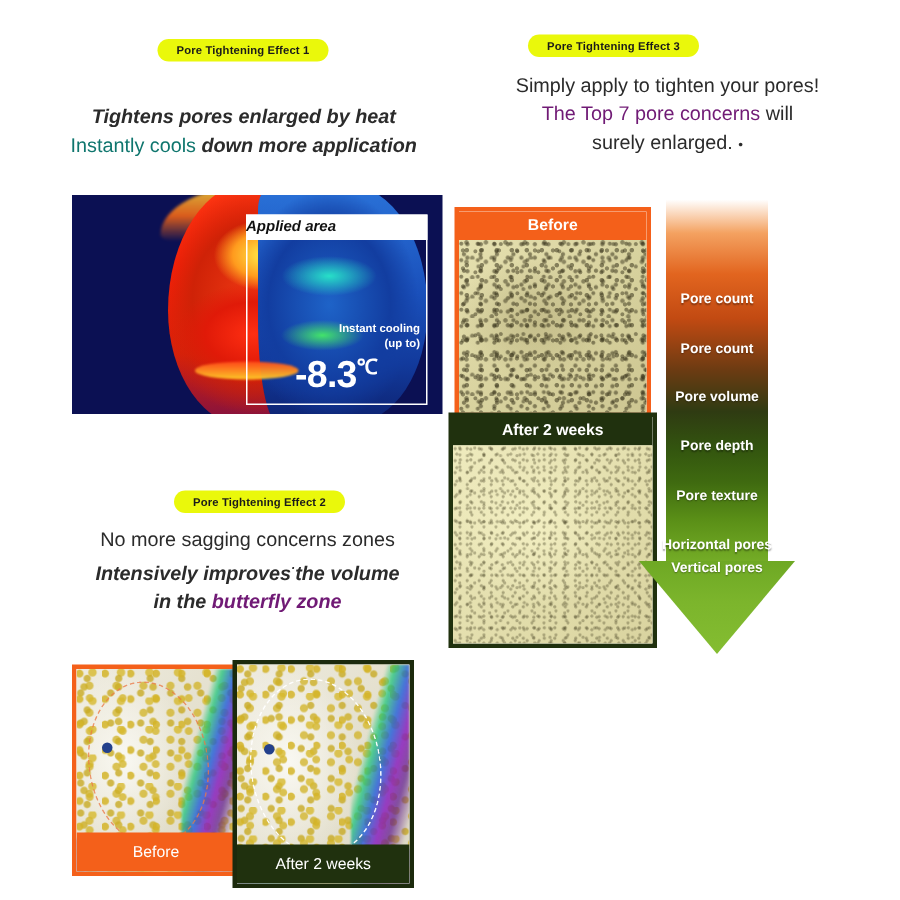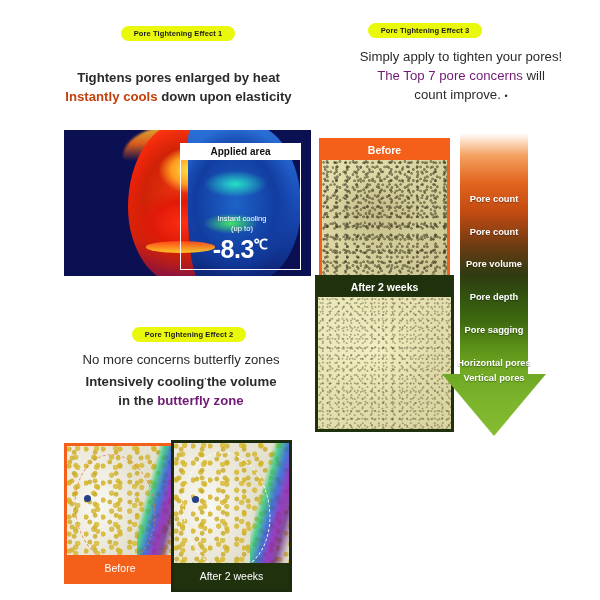--- a/index.html
+++ b/index.html
@@ -4,21 +4,21 @@
 <style>
   html,body{margin:0;padding:0;}
   body{
     width:600px;height:600px;
     background:#ffffff;
     font-family:"Liberation Sans", sans-serif;
     position:relative;
     overflow:hidden;
     -webkit-font-smoothing:antialiased;
   }
-  .stage{position:absolute;inset:0;margin-left:16px;}
+  .stage{position:absolute;inset:0;}
 
   
   .badge{
     position:absolute;
     background:#eaf80b;
     border-radius:999px;
     color:#1a1a1a;
     font-weight:bold;
     font-size:7.5px;
     letter-spacing:.1px;
@@ -31,22 +31,22 @@
   
   .headline{
     position:absolute;
     text-align:center;
     color:#2b2b2b;
     font-size:13.2px;
     line-height:19px;
     white-space:nowrap;
   }
   .headline .ln{display:block;}
-  .b{font-weight:bold;}
-  .green{color:#c2410c;font-weight:bold;}
+  .b{font-weight:bold;font-style:italic;}
+  .green{color:#0f766e;font-weight:normal;}
   .red{color:#701a75;}
   .sup{font-size:8px;vertical-align:super;font-weight:bold;}
 
   
   .thermal{
     position:absolute;
     left:48px;top:130px;width:247px;height:146px;
     background:#0b1053;
     overflow:hidden;
   }
@@ -83,26 +83,27 @@
     filter:blur(.6px);opacity:.95;
   }
   .applied-box{
     position:absolute;left:116px;top:13px;width:121px;height:127px;
     border:1.3px solid #ffffff;
     box-sizing:border-box;
   }
   .applied-cap{
     position:absolute;left:116px;top:13px;width:121px;height:17px;
     background:#ffffff;color:#111;
-    font-size:10px;font-weight:bold;text-align:center;line-height:17px;
+    font-size:10px;font-weight:bold;line-height:17px;
     box-sizing:border-box;
+    font-style:italic;
   }
   .cool-txt{
     position:absolute;left:124px;top:84px;width:108px;
-    text-align:center;color:#ffffff;font-size:7.6px;font-weight:normal;line-height:10px;
+    text-align:right;color:#ffffff;font-size:7.6px;font-weight:bold;line-height:10px;
   }
   .cool-temp{
     position:absolute;left:120px;top:104px;width:112px;
     text-align:center;color:#ffffff;font-size:25px;font-weight:bold;letter-spacing:-.5px;
   }
   .cool-temp .deg{font-size:14px;vertical-align:super;}
 
   
   .pore-panel{position:absolute;box-sizing:border-box;overflow:hidden;}
   .pore-panel .cap{
@@ -217,21 +218,21 @@
 </style>
 </head>
 <body>
 
 <div class="stage">
 
   <div class="badge" style="left:105px;top:26px;width:114px;">Pore Tightening Effect 1</div>
 
   <div class="headline" style="left:30px;top:68px;width:265px;">
     <span class="ln b">Tightens pores enlarged by heat</span>
-    <span class="ln"><span class="green">Instantly cools</span><span class="b"> down upon elasticity</span></span>
+    <span class="ln"><span class="green">Instantly cools</span><span class="b"> down more application</span></span>
   </div>
 
   <div class="thermal">
     <div class="hairline"></div>
     <div class="face-hot"></div>
     <div class="face-cool"></div>
     <div class="lips"></div>
     <div class="applied-box"></div>
     <div class="applied-cap">Applied area</div>
     <div class="cool-txt">
@@ -239,52 +240,52 @@
       <div>(up to)</div>
     </div>
     <div class="cool-temp"><span>-8.3</span><span class="deg">℃</span></div>
   </div>
 
   <div class="badge" style="left:352px;top:23px;width:114px;">Pore Tightening Effect 3</div>
 
   <div class="headline" style="left:300px;top:47px;width:290px;text-align:center;">
     <span class="ln">Simply apply to tighten your pores!</span>
     <span class="ln"><span class="red">The Top 7 pore concerns</span><span> will</span></span>
-    <span class="ln"><span>count improve.</span> <span style="font-size:9px">•</span></span>
+    <span class="ln"><span>surely enlarged.</span> <span style="font-size:9px">•</span></span>
   </div>
 
   <div class="pore-panel" style="left:303px;top:138px;width:131px;height:140px;border:3px solid #f4601a;">
     <div class="cap" style="background:#f4601a;">Before</div>
     <div class="skin before-tex"></div>
   </div>
 
   <div class="pore-panel" style="left:299px;top:275px;width:139px;height:157px;border:3px solid #20310e;">
     <div class="cap" style="background:#20310e;">After 2 weeks</div>
     <div class="skin after-tex"></div>
   </div>
 
   <div class="arrow-wrap">
     <div class="arrow-shaft"></div>
     <div class="arrow-head"></div>
     <ul class="arrow-list">
       <li style="top:45px">Pore count</li>
       <li style="top:78px">Pore count</li>
       <li style="top:110px">Pore volume</li>
       <li style="top:143px">Pore depth</li>
-      <li style="top:176px">Pore sagging</li>
+      <li style="top:176px">Pore texture</li>
       <li style="top:209px">Horizontal pores</li>
       <li style="top:224px">Vertical pores</li>
     </ul>
   </div>
 
   <div class="badge" style="left:116px;top:327px;width:114px;">Pore Tightening Effect 2</div>
 
   <div class="headline" style="left:30px;top:350px;width:270px;">
-    <span class="ln">No more concerns butterfly zones</span>
-    <span class="ln b"><span>Intensively cooling</span><span class="sup">·</span><span>the volume</span></span>
+    <span class="ln">No more sagging concerns zones</span>
+    <span class="ln b"><span>Intensively improves</span><span class="sup">·</span><span>the volume</span></span>
     <span class="ln b"><span>in the </span><span class="red">butterfly zone</span></span>
   </div>
 
   <div class="bz" style="left:48px;top:443px;width:112px;height:141px;border:3px solid #f4601a;">
     <div class="cheek"></div>
     <div class="rainbow-edge"></div>
     <div class="rainbow-bottom"></div>
     <div class="dark-blob"></div>
     <div class="ellipse-dash faint"></div>
     <div class="cap" style="background:#f4601a;">Before</div>

